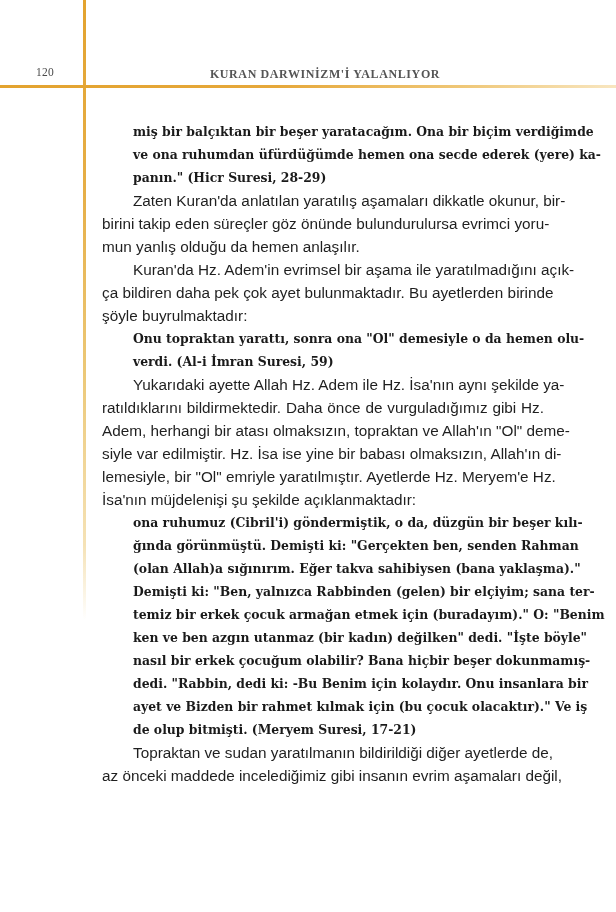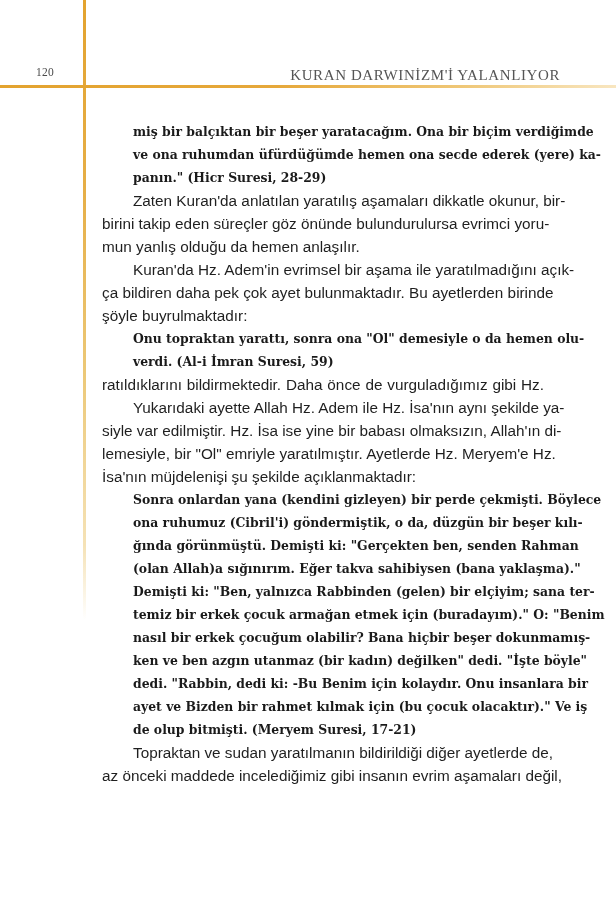--- a/index.html
+++ b/index.html
@@ -38,25 +38,26 @@
       font-family: "Liberation Serif", serif;
       font-size: 11.5px;
       color: #4a4a4a;
       letter-spacing: 0.2px;
     }
     .running-head {
       position: absolute;
       left: 90px;
       width: 470px;
       top: 67px;
-      text-align: right;
+      text-align: center;
       font-family: "Liberation Serif", serif;
-      font-size: 15px;
+      font-size: 12px;
       color: #555555;
       letter-spacing: 0.6px;
+      font-weight: bold;
     }
     .text-block {
       position: absolute;
       left: 102px;
       top: 120px;
       width: 442px;
     }
     .line {
       font-family: Liberation Sans, sans-serif;
       font-size: 15.3px;
@@ -109,36 +110,36 @@
     <div class="line">ça bildiren daha pek çok ayet bulunmaktadır. Bu ayetlerden birinde</div>
     <div class="line last">şöyle buyrulmaktadır:</div>
   </div>
 
   <div class="quote">
     <div class="line">Onu topraktan yarattı, sonra ona "Ol" demesiyle o da hemen olu-</div>
     <div class="line last">verdi. (Al-i İmran Suresi, 59)</div>
   </div>
 
   <div class="para">
+    <div class="line indent">Yukarıdaki ayette Allah Hz. Adem ile Hz. İsa'nın aynı şekilde ya-</div>
     <div class="line">ratıldıklarını bildirmektedir. Daha önce de vurguladığımız gibi Hz.</div>
-    <div class="line indent">Yukarıdaki ayette Allah Hz. Adem ile Hz. İsa'nın aynı şekilde ya-</div>
+    <div class="line">Adem, herhangi bir atası olmaksızın, topraktan ve Allah'ın "Ol" deme-</div>
     <div class="line">siyle var edilmiştir. Hz. İsa ise yine bir babası olmaksızın, Allah'ın di-</div>
     <div class="line">lemesiyle, bir "Ol" emriyle yaratılmıştır. Ayetlerde Hz. Meryem'e Hz.</div>
     <div class="line last">İsa'nın müjdelenişi  şu şekilde açıklanmaktadır:</div>
   </div>
 
   <div class="quote">
-    <div class="line">Sonra onlardan yana (kendini gizleyen) bir perde çekmişti. Böylece</div>
     <div class="line">ona ruhumuz (Cibril'i) göndermiştik, o da, düzgün bir beşer kılı-</div>
     <div class="line">ğında görünmüştü. Demişti ki: "Gerçekten ben, senden Rahman</div>
     <div class="line">(olan Allah)a sığınırım. Eğer takva sahibiysen (bana yaklaşma)."</div>
     <div class="line">Demişti ki: "Ben, yalnızca Rabbinden (gelen) bir elçiyim; sana ter-</div>
     <div class="line">temiz bir erkek çocuk armağan etmek için (buradayım)." O: "Benim</div>
+    <div class="line">ken ve ben azgın utanmaz (bir kadın) değilken" dedi. "İşte böyle"</div>
     <div class="line">nasıl bir erkek çocuğum olabilir? Bana hiçbir beşer dokunmamış-</div>
-    <div class="line">ken ve ben azgın utanmaz (bir kadın) değilken" dedi. "İşte böyle"</div>
     <div class="line">dedi. "Rabbin, dedi ki: -Bu Benim için kolaydır. Onu insanlara bir</div>
     <div class="line">ayet ve Bizden bir rahmet kılmak için (bu çocuk olacaktır)." Ve iş</div>
     <div class="line last">de olup bitmişti. (Meryem Suresi, 17-21)</div>
   </div>
 
   <div class="para">
     <div class="line indent">Topraktan ve sudan yaratılmanın bildirildiği diğer ayetlerde de,</div>
     <div class="line">az önceki maddede incelediğimiz gibi insanın evrim aşamaları değil,</div>
   </div>
 

